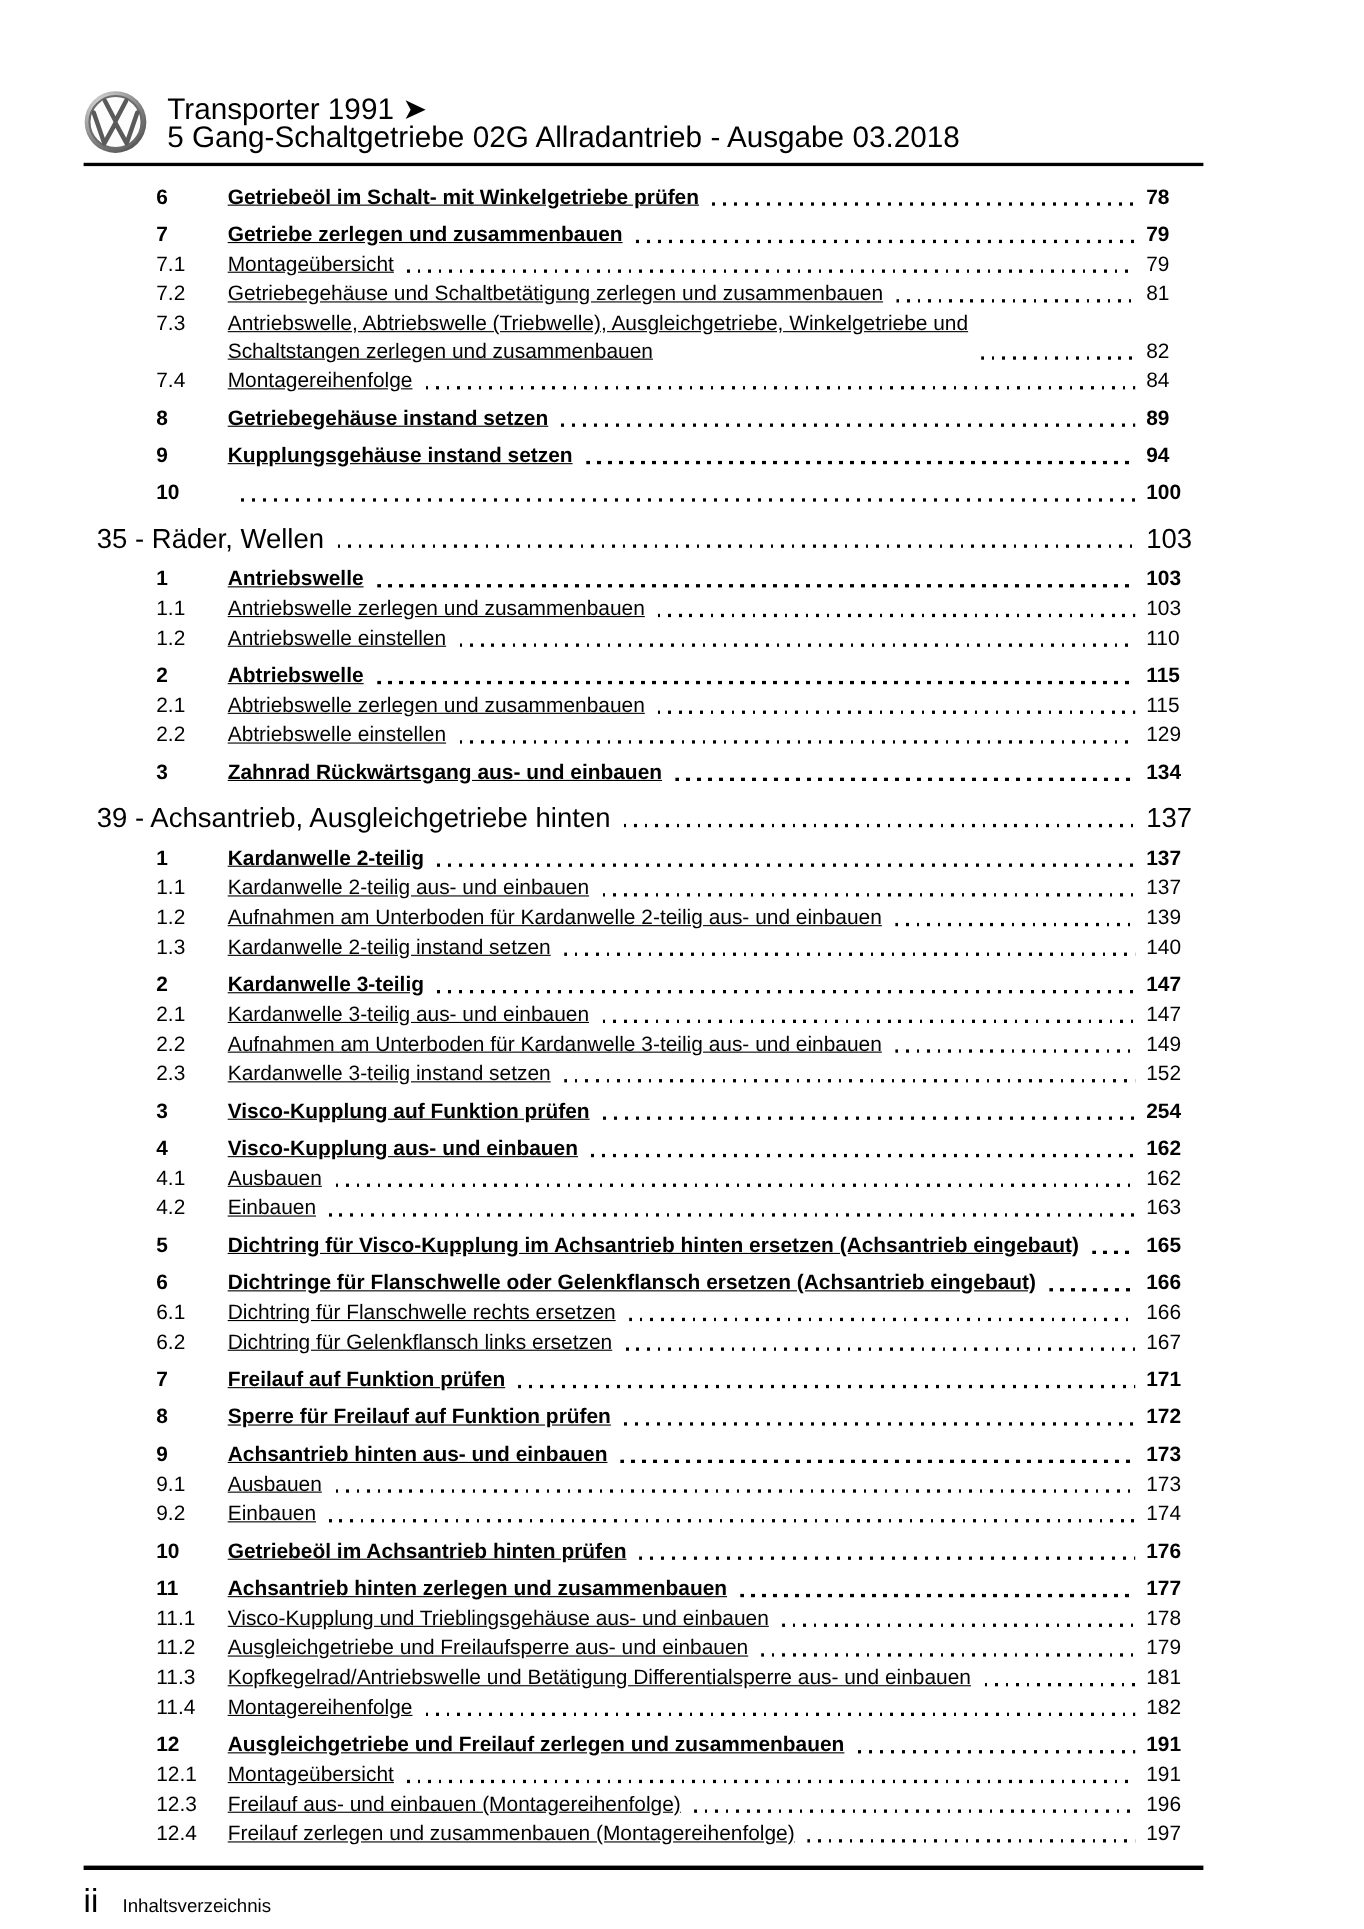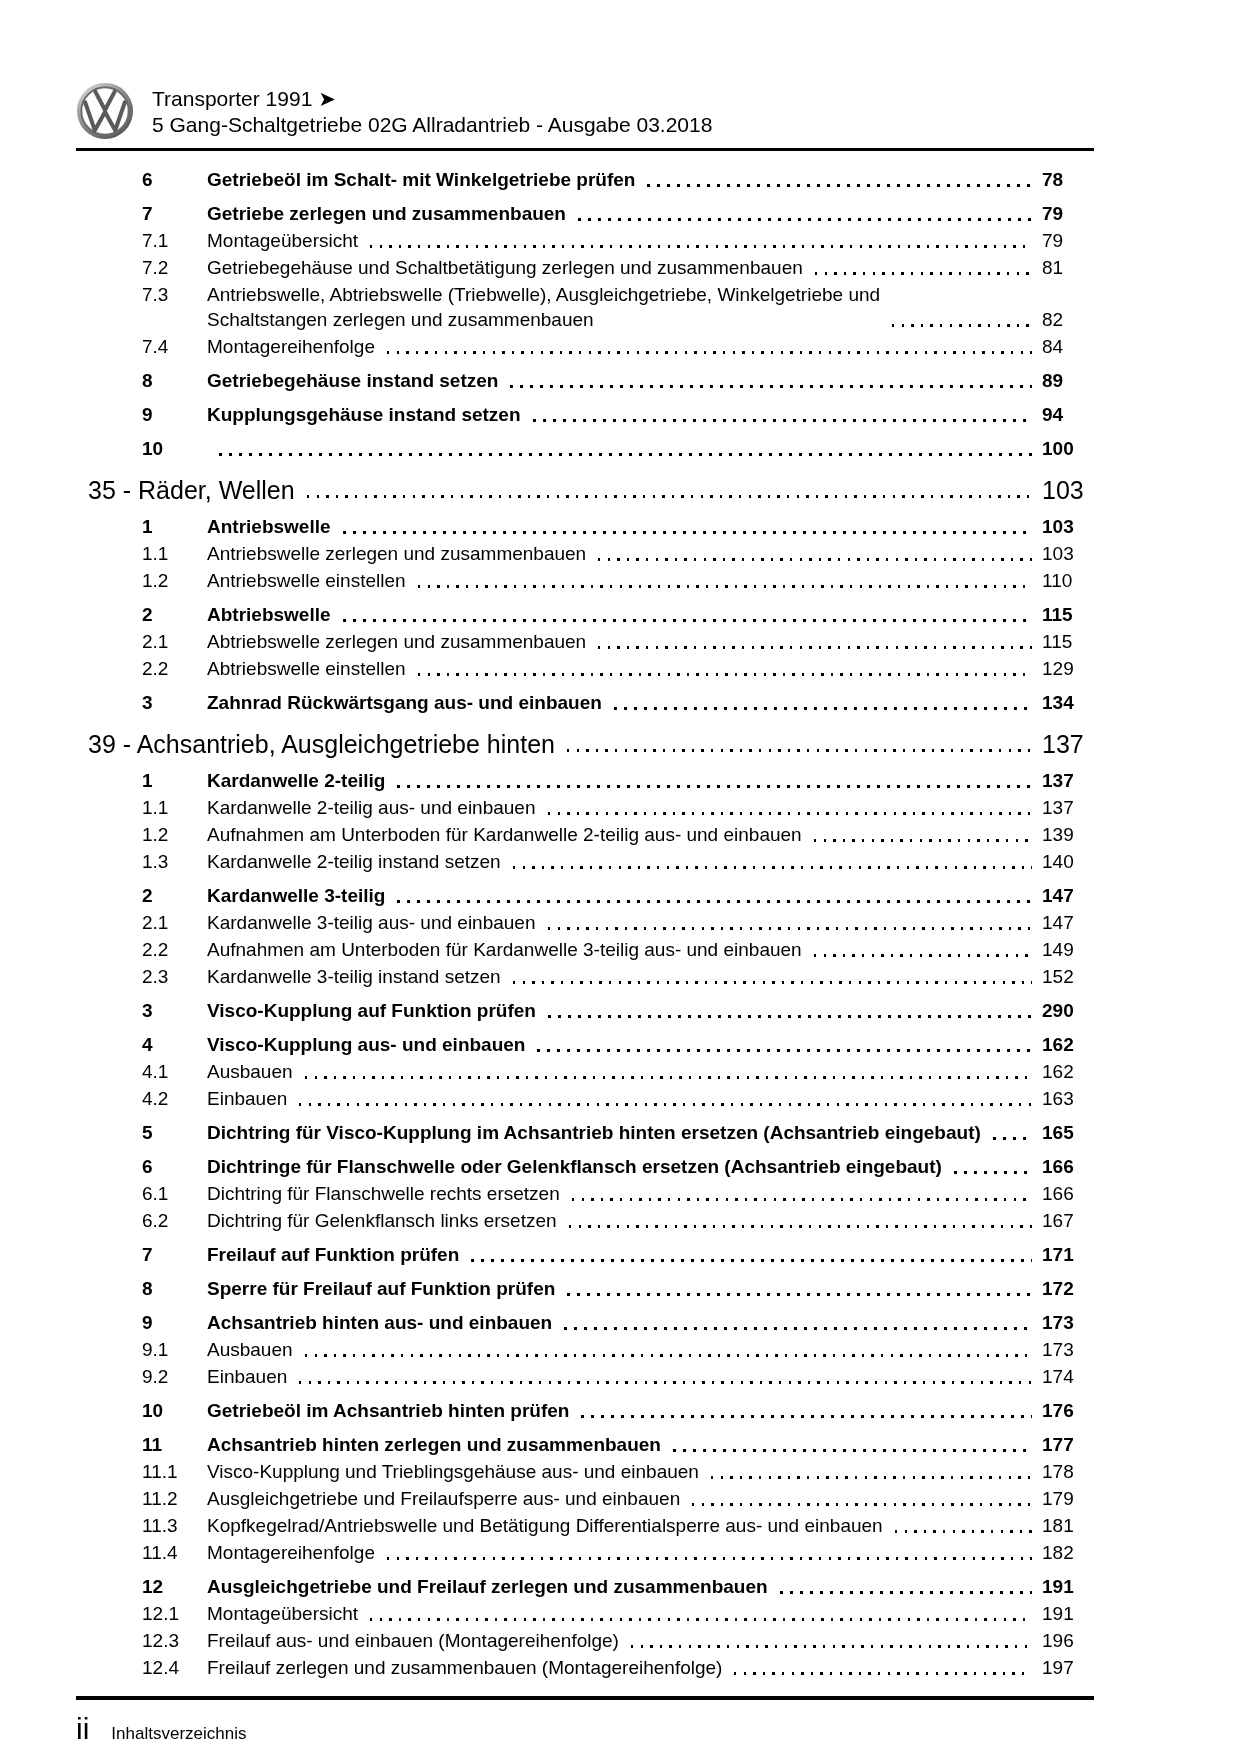--- a/index.html
+++ b/index.html
@@ -6,33 +6,33 @@
   body{
     width:1240px;height:1754px;
     font-family:"Liberation Sans","DejaVu Sans",sans-serif;
     color:#000;position:relative;overflow:hidden;
   }
   .sheet{position:absolute;left:76px;top:80px;width:1018px;}
 
   
   .hdr{display:flex;align-items:flex-start;}
   .hdr-logo{width:58px;height:58px;flex:0 0 58px;margin-top:2px;}
-  .hdr-text{margin-left:18px;font-size:21px;line-height:26px;padding-top:6px;}
+  .hdr-text{margin-left:18px;font-size:27px;line-height:26px;padding-top:6px;}
   .hdr-rule{border:none;border-top:3px solid #000;margin:8px 0 0 0;}
 
   
   .toc{margin-top:16px;}
   .toc-group{margin-top:0;}
   .toc-group + .toc-group{margin-top:14px;}
   .group-header{display:flex;align-items:flex-start;font-size:25px;line-height:30px;margin:0 0 4px 0;padding-left:12px;}
   .group-header .pagenum{font-size:25px;}
   .entry{display:flex;align-items:flex-start;font-size:19px;line-height:25px;margin-top:2px;padding-left:66px;}
   .entry.bold{font-weight:bold;margin-top:9px;}
   .num{flex:0 0 65px;}
-  .title{white-space:pre-line;}
+  .title{white-space:pre-line;text-decoration:underline;}
   .leader{
     flex:1 1 auto;align-self:flex-end;height:3px;min-width:8px;
     margin:0 10px 5px 12px;
     background-image:repeating-linear-gradient(to right,#000 0 2.4px,transparent 2.4px 9.6px);
   }
   .entry.bold .leader{
     height:3px;
     background-image:repeating-linear-gradient(to right,#000 0 3px,transparent 3px 10px);
   }
   .group-header .leader{margin-bottom:7px;}
@@ -228,21 +228,21 @@
         <div class="entry">
           <span class="num">2.3</span>
           <span class="title">Kardanwelle 3-teilig instand setzen</span>
           <span class="leader"></span>
           <span class="pagenum">152</span>
         </div>
         <div class="entry bold">
           <span class="num">3</span>
           <span class="title">Visco-Kupplung auf Funktion prüfen</span>
           <span class="leader"></span>
-          <span class="pagenum">290</span>
+          <span class="pagenum">254</span>
         </div>
         <div class="entry bold">
           <span class="num">4</span>
           <span class="title">Visco-Kupplung aus- und einbauen</span>
           <span class="leader"></span>
           <span class="pagenum">162</span>
         </div>
         <div class="entry">
           <span class="num">4.1</span>
           <span class="title">Ausbauen</span>

